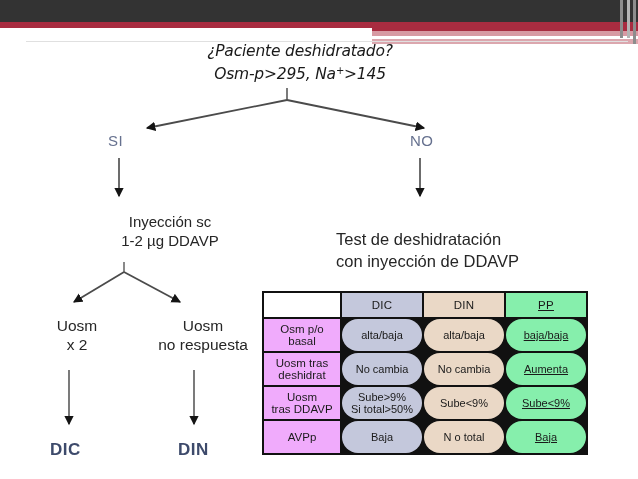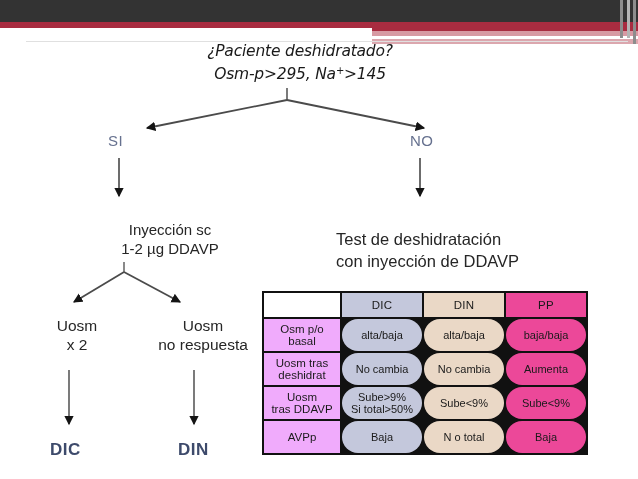--- a/index.html
+++ b/index.html
@@ -107,21 +107,20 @@
     font-family: "Liberation Sans", sans-serif;
     color: #262626;
     line-height: 19px;
     white-space: pre-line;
   }
   #node-left-treatment {
     left: 75px; top: 212px;
     width: 190px;
     text-align: center;
     font-size: 15px;
-    margin-top: 8px;
   }
   #node-right-test {
     left: 336px; top: 228px;
     width: 250px;
     text-align: left;
     font-size: 16.5px;
     line-height: 22px;
   }
   #node-uosm-x2 {
     left: 22px; top: 316px;
@@ -187,21 +186,21 @@
   .tbl-row-head {
     background: #f0abfc;
     font-size: 11.5px;
     font-weight: bold;
     line-height: 12.5px;
     white-space: pre-line;
     height: 28px;
   }
   .cell-dic  { background: #c4c8dc; }
   .cell-din  { background: #ead8c6; }
-  .cell-pp   { background: #ec4899; }
+  .cell-pp   { background: #86efac; text-decoration: underline; }
   .tbl-data {
     font-size: 11px;
     line-height: 12.5px;
     white-space: pre-line;
     height: 28px;
     border-radius: 16px;
   }
 </style>
 </head>
 <body>

